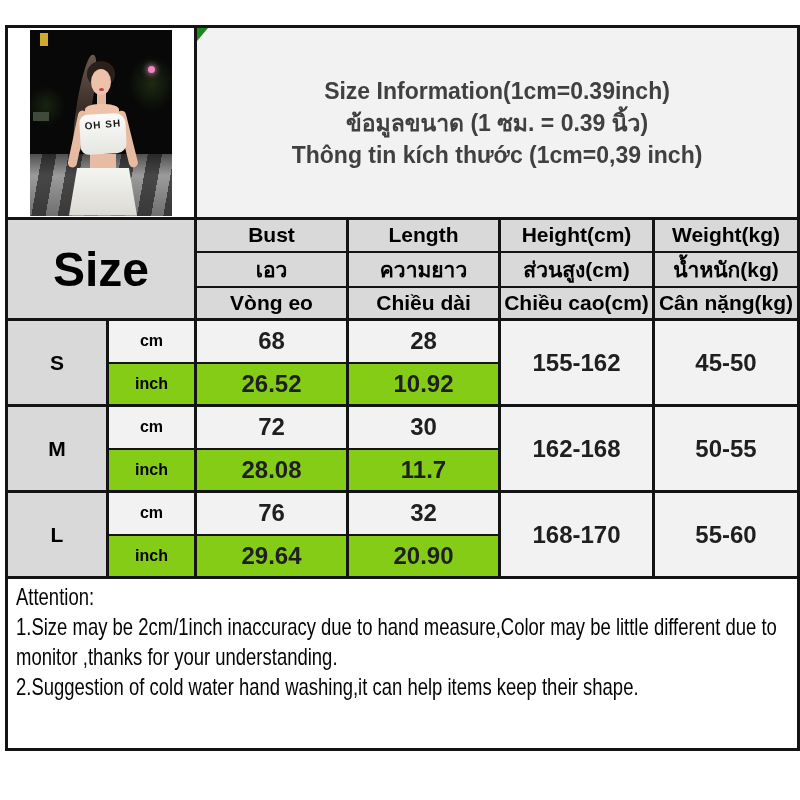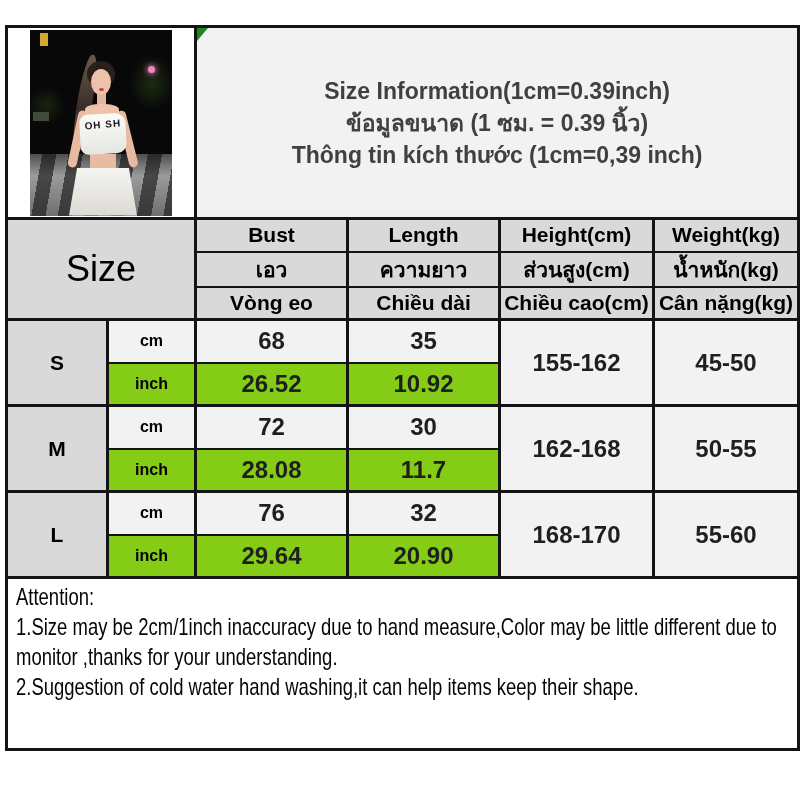--- a/index.html
+++ b/index.html
@@ -23,21 +23,21 @@
   
   .bg-head { background: #d9d9d9; }
   .bg-light { background: #f2f2f2; }
   .bg-white { background: #84cc16; }
 
   .title-cell { background: #f2f2f2; position: relative; vertical-align: middle; }
   .title-line { font-weight: bold; font-size: 23px; line-height: 32px; color: #404040; }
   .corner-marker { position: absolute; left: 0; top: 0; width: 0; height: 0;
     border-top: 13px solid #1d861d; border-right: 11px solid transparent; }
 
-  .size-big { font-weight: normal; font-size: 36px; background: #d9d9d9; }
+  .size-big { font-weight: bold; font-size: 48px; background: #d9d9d9; }
   .head-txt { font-weight: bold; font-size: 21px; }
   .size-letter { font-weight: bold; font-size: 21px; background: #d9d9d9; }
   .unit-txt { font-weight: bold; font-size: 16px; }
   .val-txt { font-weight: bold; font-size: 24px; color: #1f1f1f; }
 
   .att-cell { text-align: left; vertical-align: top; background: #fff; padding: 3px 0 0 8px; }
   .att-scale { width: 1015px; transform: scaleX(0.77); transform-origin: 0 0;
     font-size: 24px; line-height: 30px; color: #050505; font-weight: 400; }
 
   
@@ -148,21 +148,21 @@
       <td class="bg-head head-txt">Vòng eo</td>
       <td class="bg-head head-txt">Chiều dài</td>
       <td class="bg-head head-txt">Chiều cao(cm)</td>
       <td class="bg-head head-txt">Cân nặng(kg)</td>
     </tr>
 
     <tr class="r-data thick">
       <td rowspan="2" class="size-letter">S</td>
       <td class="bg-light unit-txt">cm</td>
       <td class="bg-light val-txt">68</td>
-      <td class="bg-light val-txt">35</td>
+      <td class="bg-light val-txt">28</td>
       <td rowspan="2" class="bg-light val-txt">155-162</td>
       <td rowspan="2" class="bg-light val-txt">45-50</td>
     </tr>
     <tr class="r-data">
       <td class="bg-white unit-txt">inch</td>
       <td class="bg-white val-txt">26.52</td>
       <td class="bg-white val-txt">10.92</td>
     </tr>
 
     <tr class="r-data thick">

